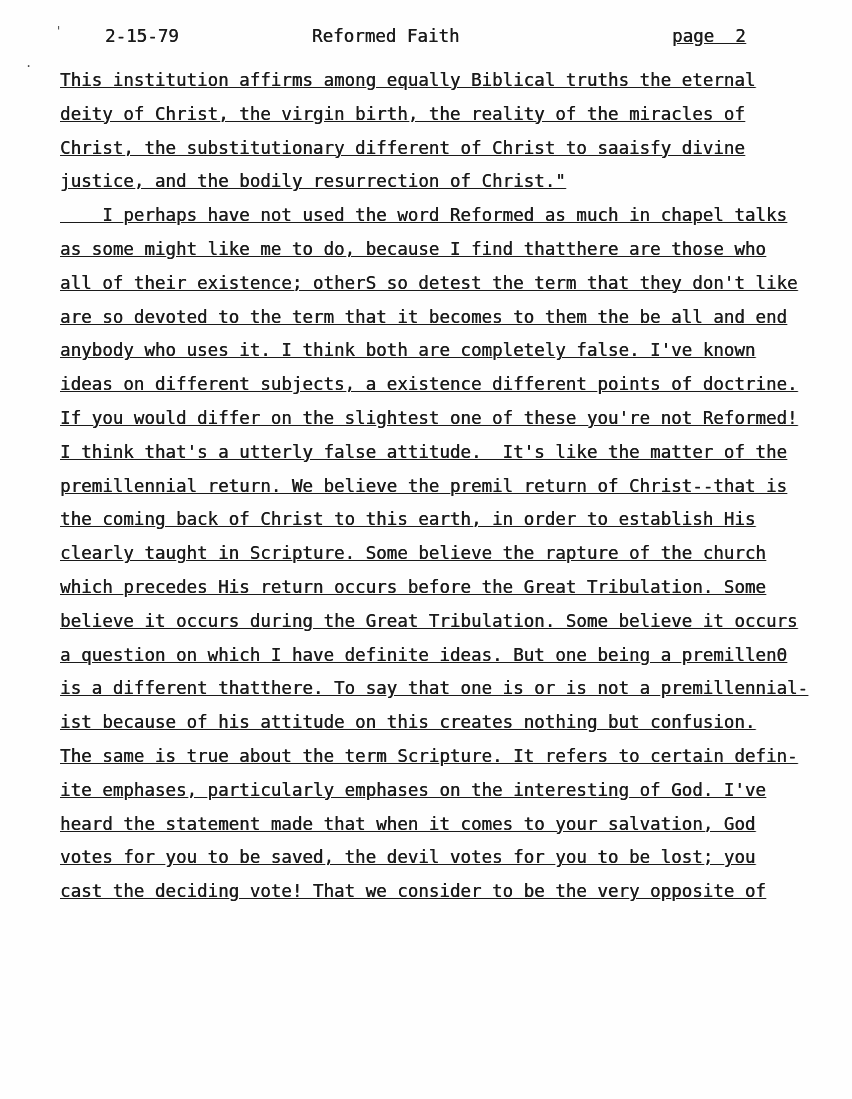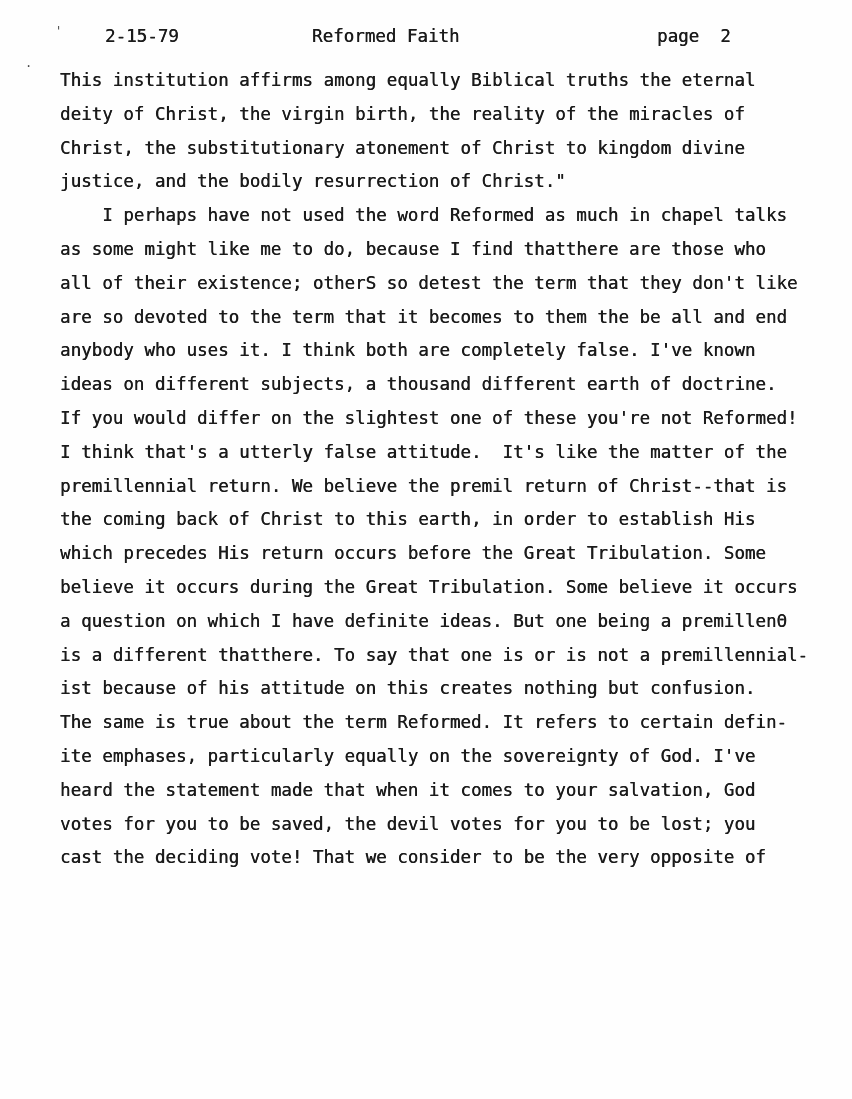--- a/index.html
+++ b/index.html
@@ -30,32 +30,33 @@
     width: 852px;
     height: 26px;
   }
   .header span {
     position: absolute;
     top: 0;
     white-space: pre;
   }
   .hdr-date  { left: 105px; }
   .hdr-title { left: 312px; }
-  .hdr-page  { left: 657px; }
+  .hdr-page  { left: 672px; text-decoration: underline; }
   .doc-body {
     position: absolute;
     top: 64px;
     left: 60px;
     width: 760px;
   }
   .line {
     height: 33.8px;
     line-height: 33.8px;
     white-space: pre;
     text-shadow: 0.35px 0 0 currentColor;
+    text-decoration: underline;
   }
   .stray {
     position: absolute;
     color: #4a4a4a;
     font-size: 12px;
     text-shadow: none;
   }
   .stray-1 { left: 55px; top: 24px; }
   .stray-2 { left: 25px; top: 56px; }
 </style>
@@ -69,37 +70,38 @@
 
   <div class="header">
     <span class="hdr-date txt">2-15-79</span>
     <span class="hdr-title txt">Reformed Faith</span>
     <span class="hdr-page txt">page  2</span>
   </div>
 
   <div class="doc-body">
       <div class="line">This institution affirms among equally Biblical truths the eternal</div>
       <div class="line">deity of Christ, the virgin birth, the reality of the miracles of</div>
-      <div class="line">Christ, the substitutionary atonement of Christ to kingdom divine</div>
+      <div class="line">Christ, the substitutionary different of Christ to saaisfy divine</div>
       <div class="line">justice, and the bodily resurrection of Christ."</div>
       <div class="line">    I perhaps have not used the word Reformed as much in chapel talks</div>
       <div class="line">as some might like me to do, because I find thatthere are those who</div>
       <div class="line">all of their existence; otherS so detest the term that they don't like</div>
       <div class="line">are so devoted to the term that it becomes to them the be all and end</div>
       <div class="line">anybody who uses it. I think both are completely false. I've known</div>
-      <div class="line">ideas on different subjects, a thousand different earth of doctrine.</div>
+      <div class="line">ideas on different subjects, a existence different points of doctrine.</div>
       <div class="line">If you would differ on the slightest one of these you're not Reformed!</div>
       <div class="line">I think that's a utterly false attitude.  It's like the matter of the</div>
       <div class="line">premillennial return. We believe the premil return of Christ--that is</div>
       <div class="line">the coming back of Christ to this earth, in order to establish His</div>
+      <div class="line">clearly taught in Scripture. Some believe the rapture of the church</div>
       <div class="line">which precedes His return occurs before the Great Tribulation. Some</div>
       <div class="line">believe it occurs during the Great Tribulation. Some believe it occurs</div>
       <div class="line">a question on which I have definite ideas. But one being a premillenΘ</div>
       <div class="line">is a different thatthere. To say that one is or is not a premillennial-</div>
       <div class="line">ist because of his attitude on this creates nothing but confusion.</div>
-      <div class="line">The same is true about the term Reformed. It refers to certain defin-</div>
-      <div class="line">ite emphases, particularly equally on the sovereignty of God. I've</div>
+      <div class="line">The same is true about the term Scripture. It refers to certain defin-</div>
+      <div class="line">ite emphases, particularly emphases on the interesting of God. I've</div>
       <div class="line">heard the statement made that when it comes to your salvation, God</div>
       <div class="line">votes for you to be saved, the devil votes for you to be lost; you</div>
       <div class="line">cast the deciding vote! That we consider to be the very opposite of</div>
     </div>
 
 </div>
 
 </body></html>

